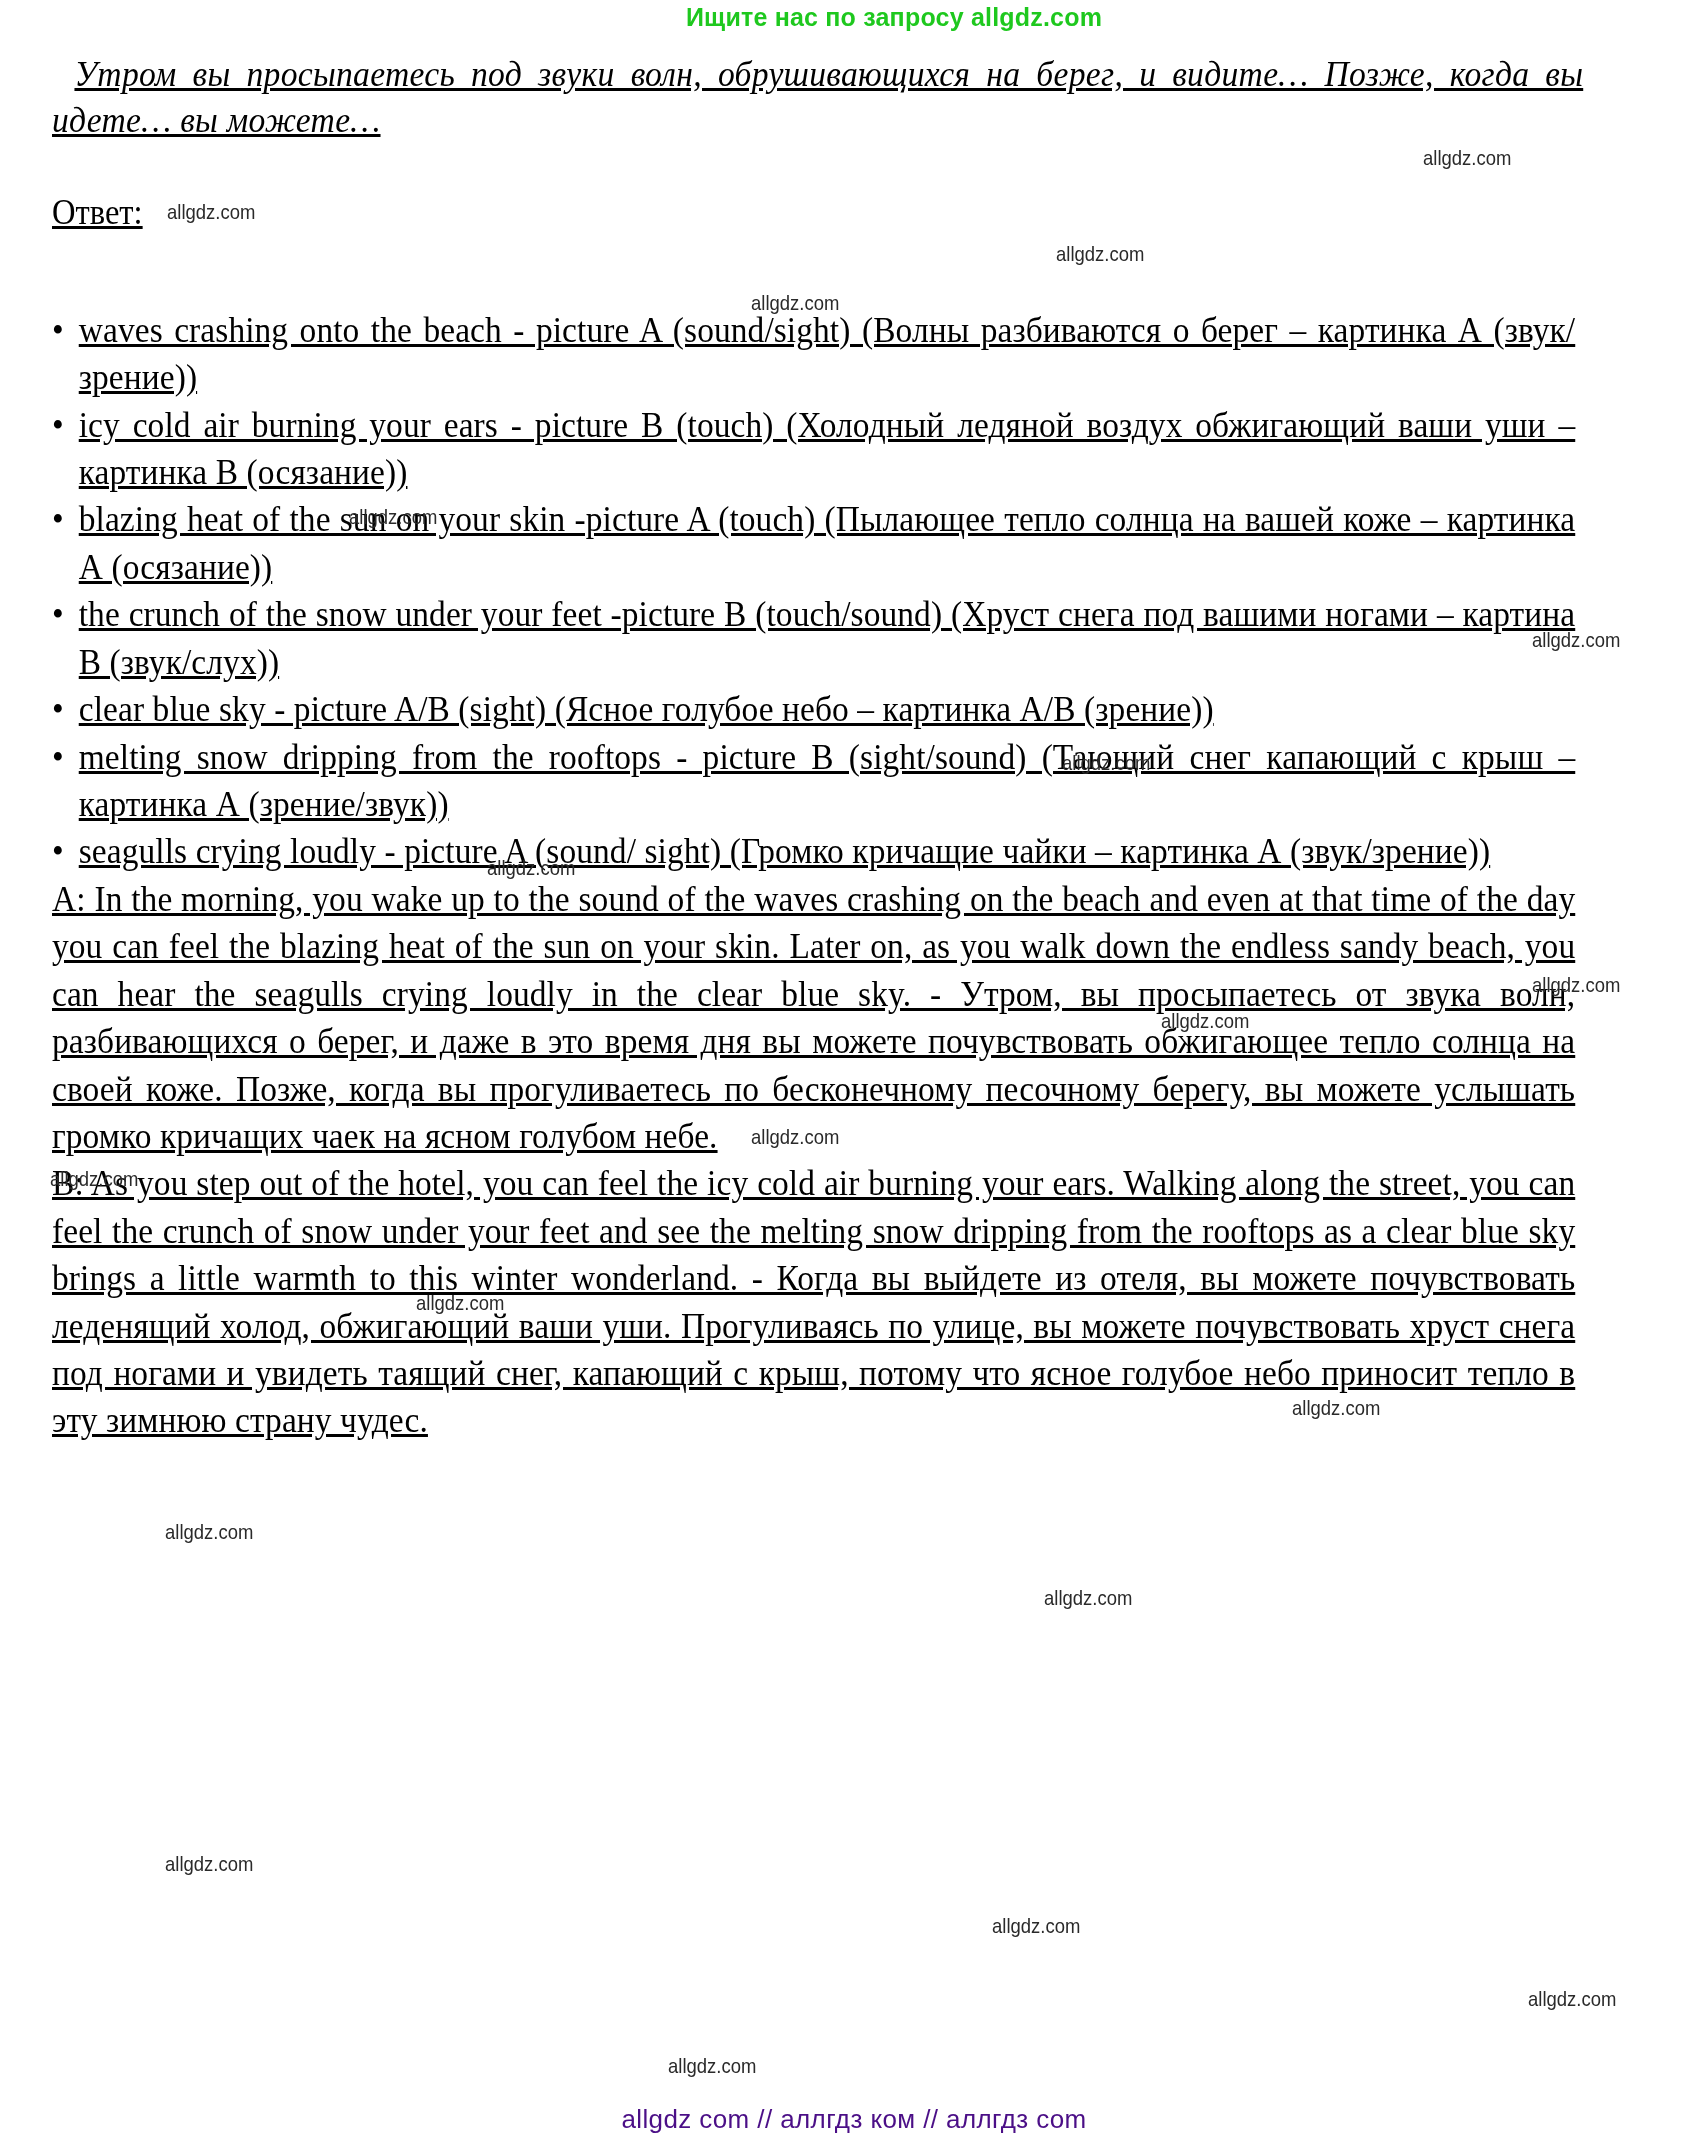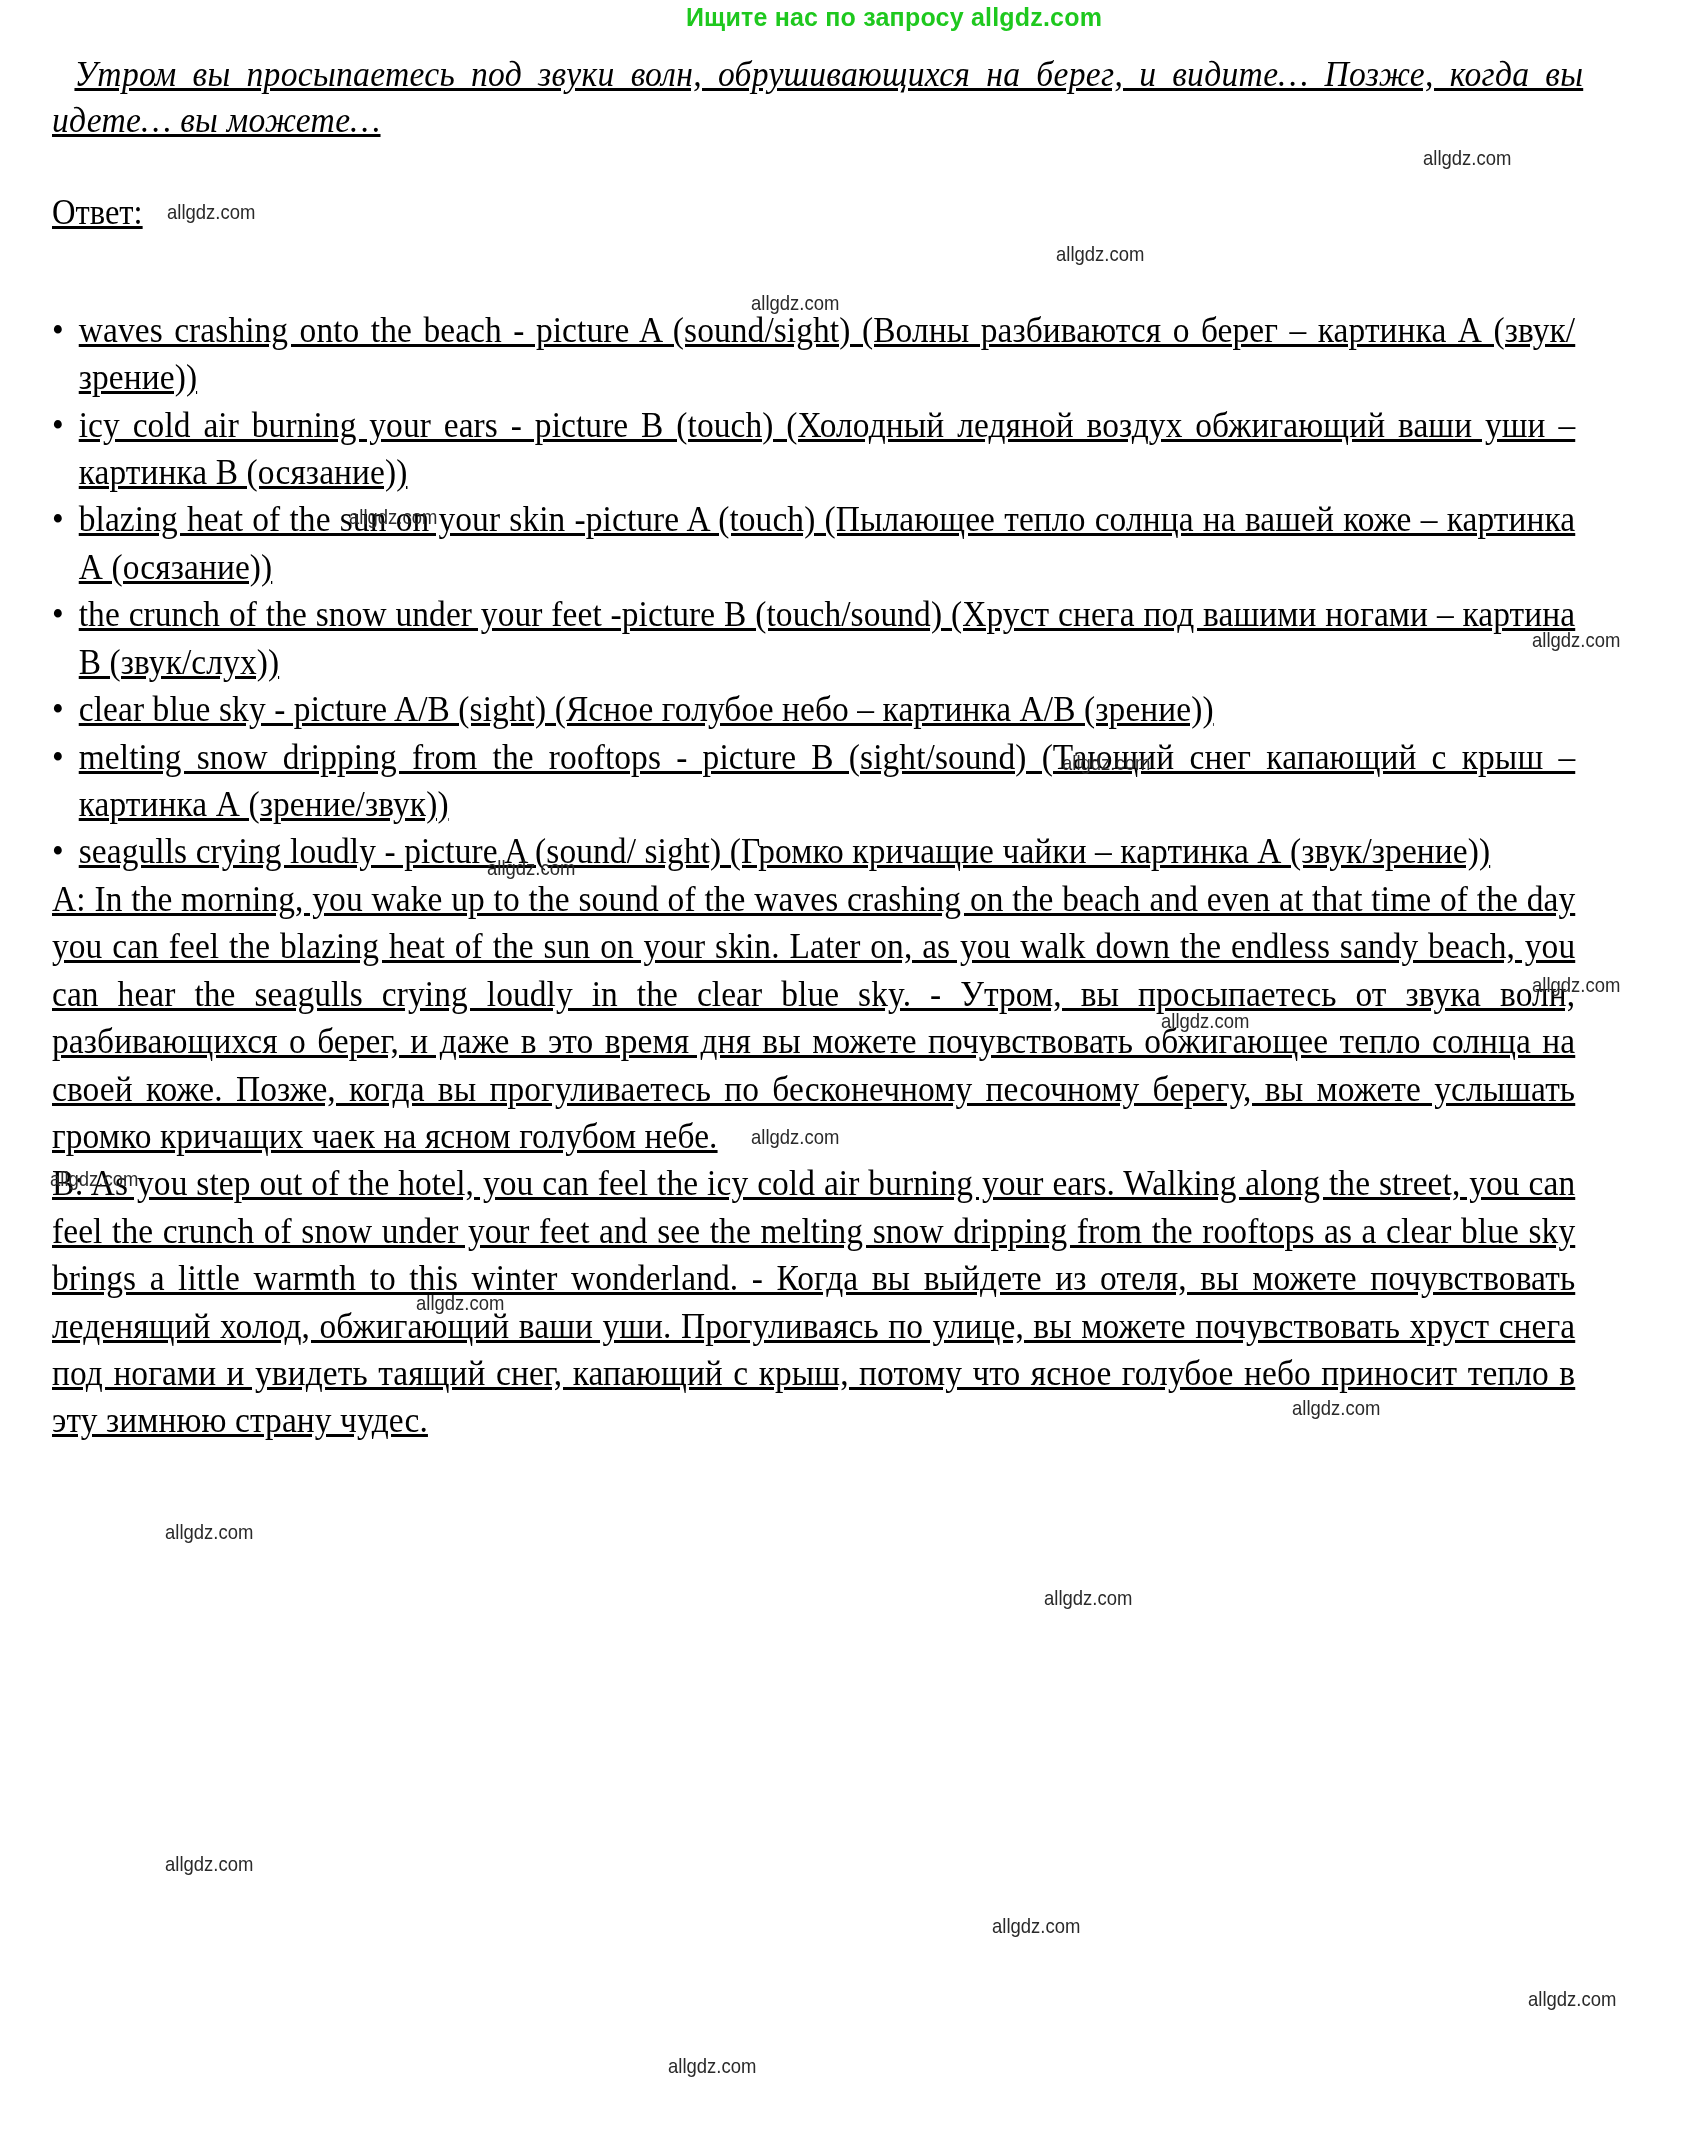--- a/index.html
+++ b/index.html
@@ -198,15 +198,16 @@
       <div class="watermark" style="left: 416px; top: 1291px;">allgdz.com</div>
       <div class="watermark" style="left: 1292px; top: 1396px;">allgdz.com</div>
       <div class="watermark" style="left: 165px; top: 1520px;">allgdz.com</div>
       <div class="watermark" style="left: 1044px; top: 1586px;">allgdz.com</div>
       <div class="watermark" style="left: 165px; top: 1852px;">allgdz.com</div>
       <div class="watermark" style="left: 992px; top: 1914px;">allgdz.com</div>
       <div class="watermark" style="left: 1528px; top: 1987px;">allgdz.com</div>
       <div class="watermark" style="left: 668px; top: 2054px;">allgdz.com</div>
     </div>
 
+  <div class="footer" style="color: rgb(75, 15, 135);">allgdz com  //  аллгдз ком  //  аллгдз com</div>
 
 </div>
 
 
 </body></html>

